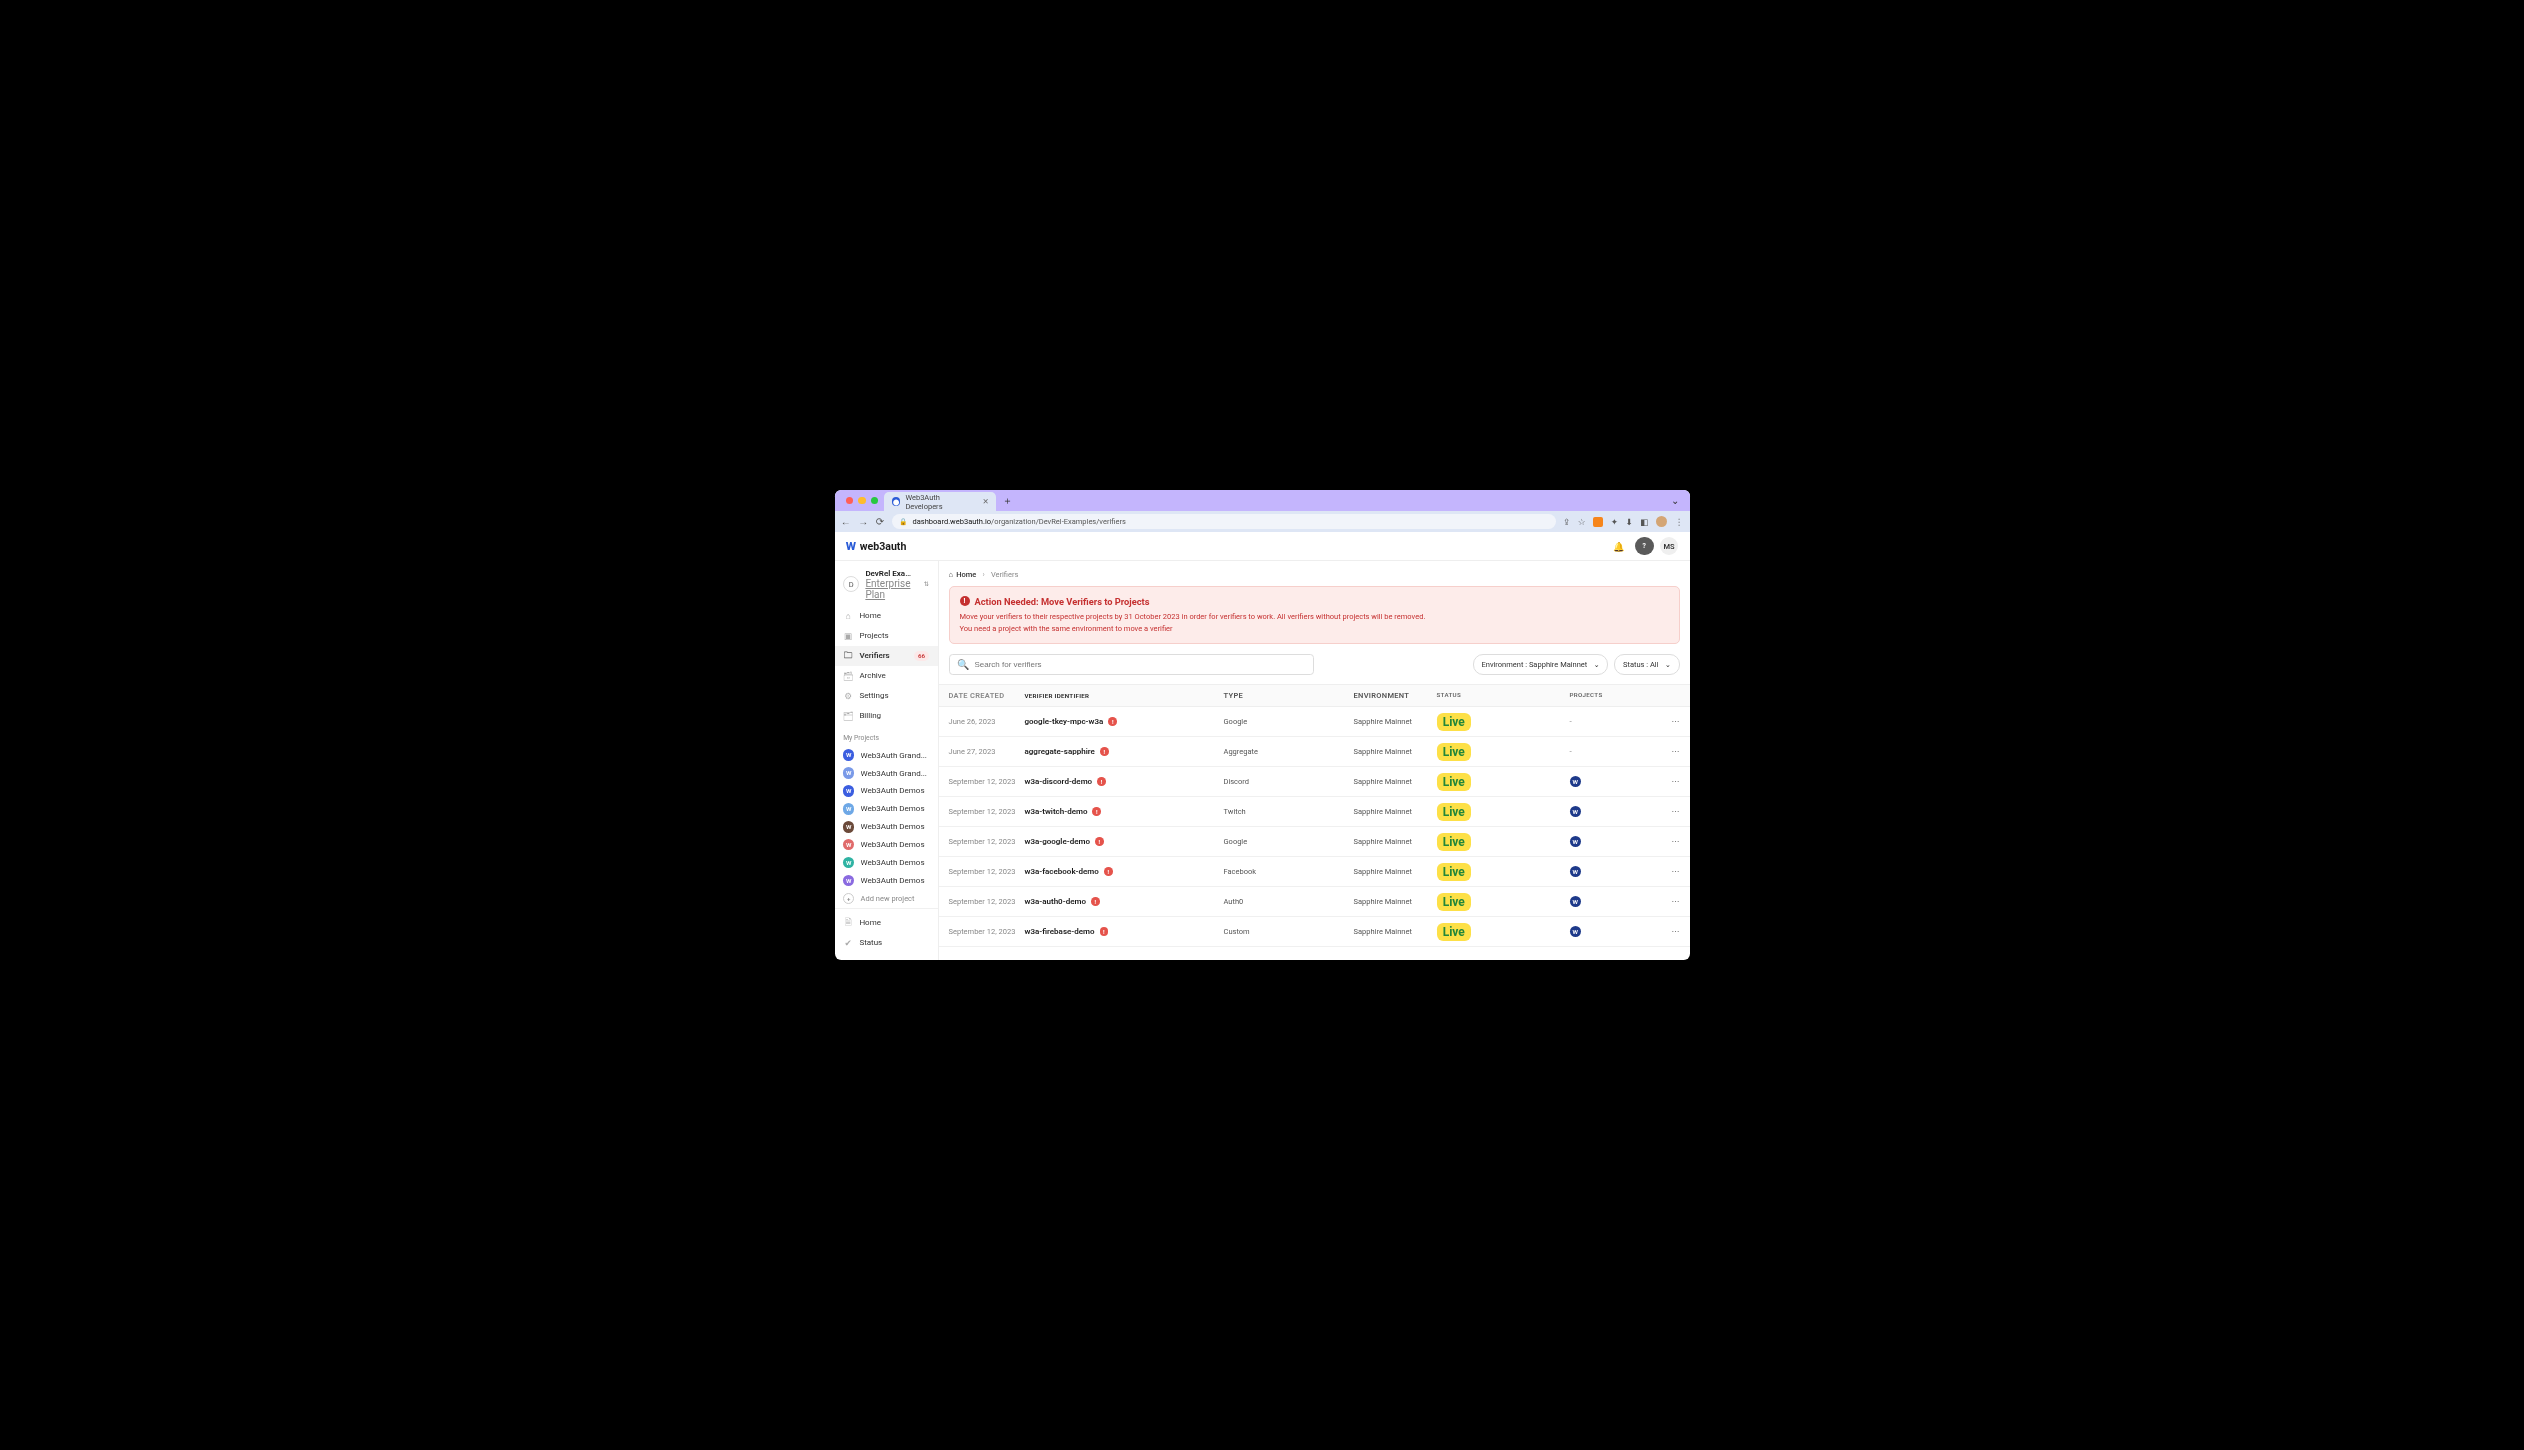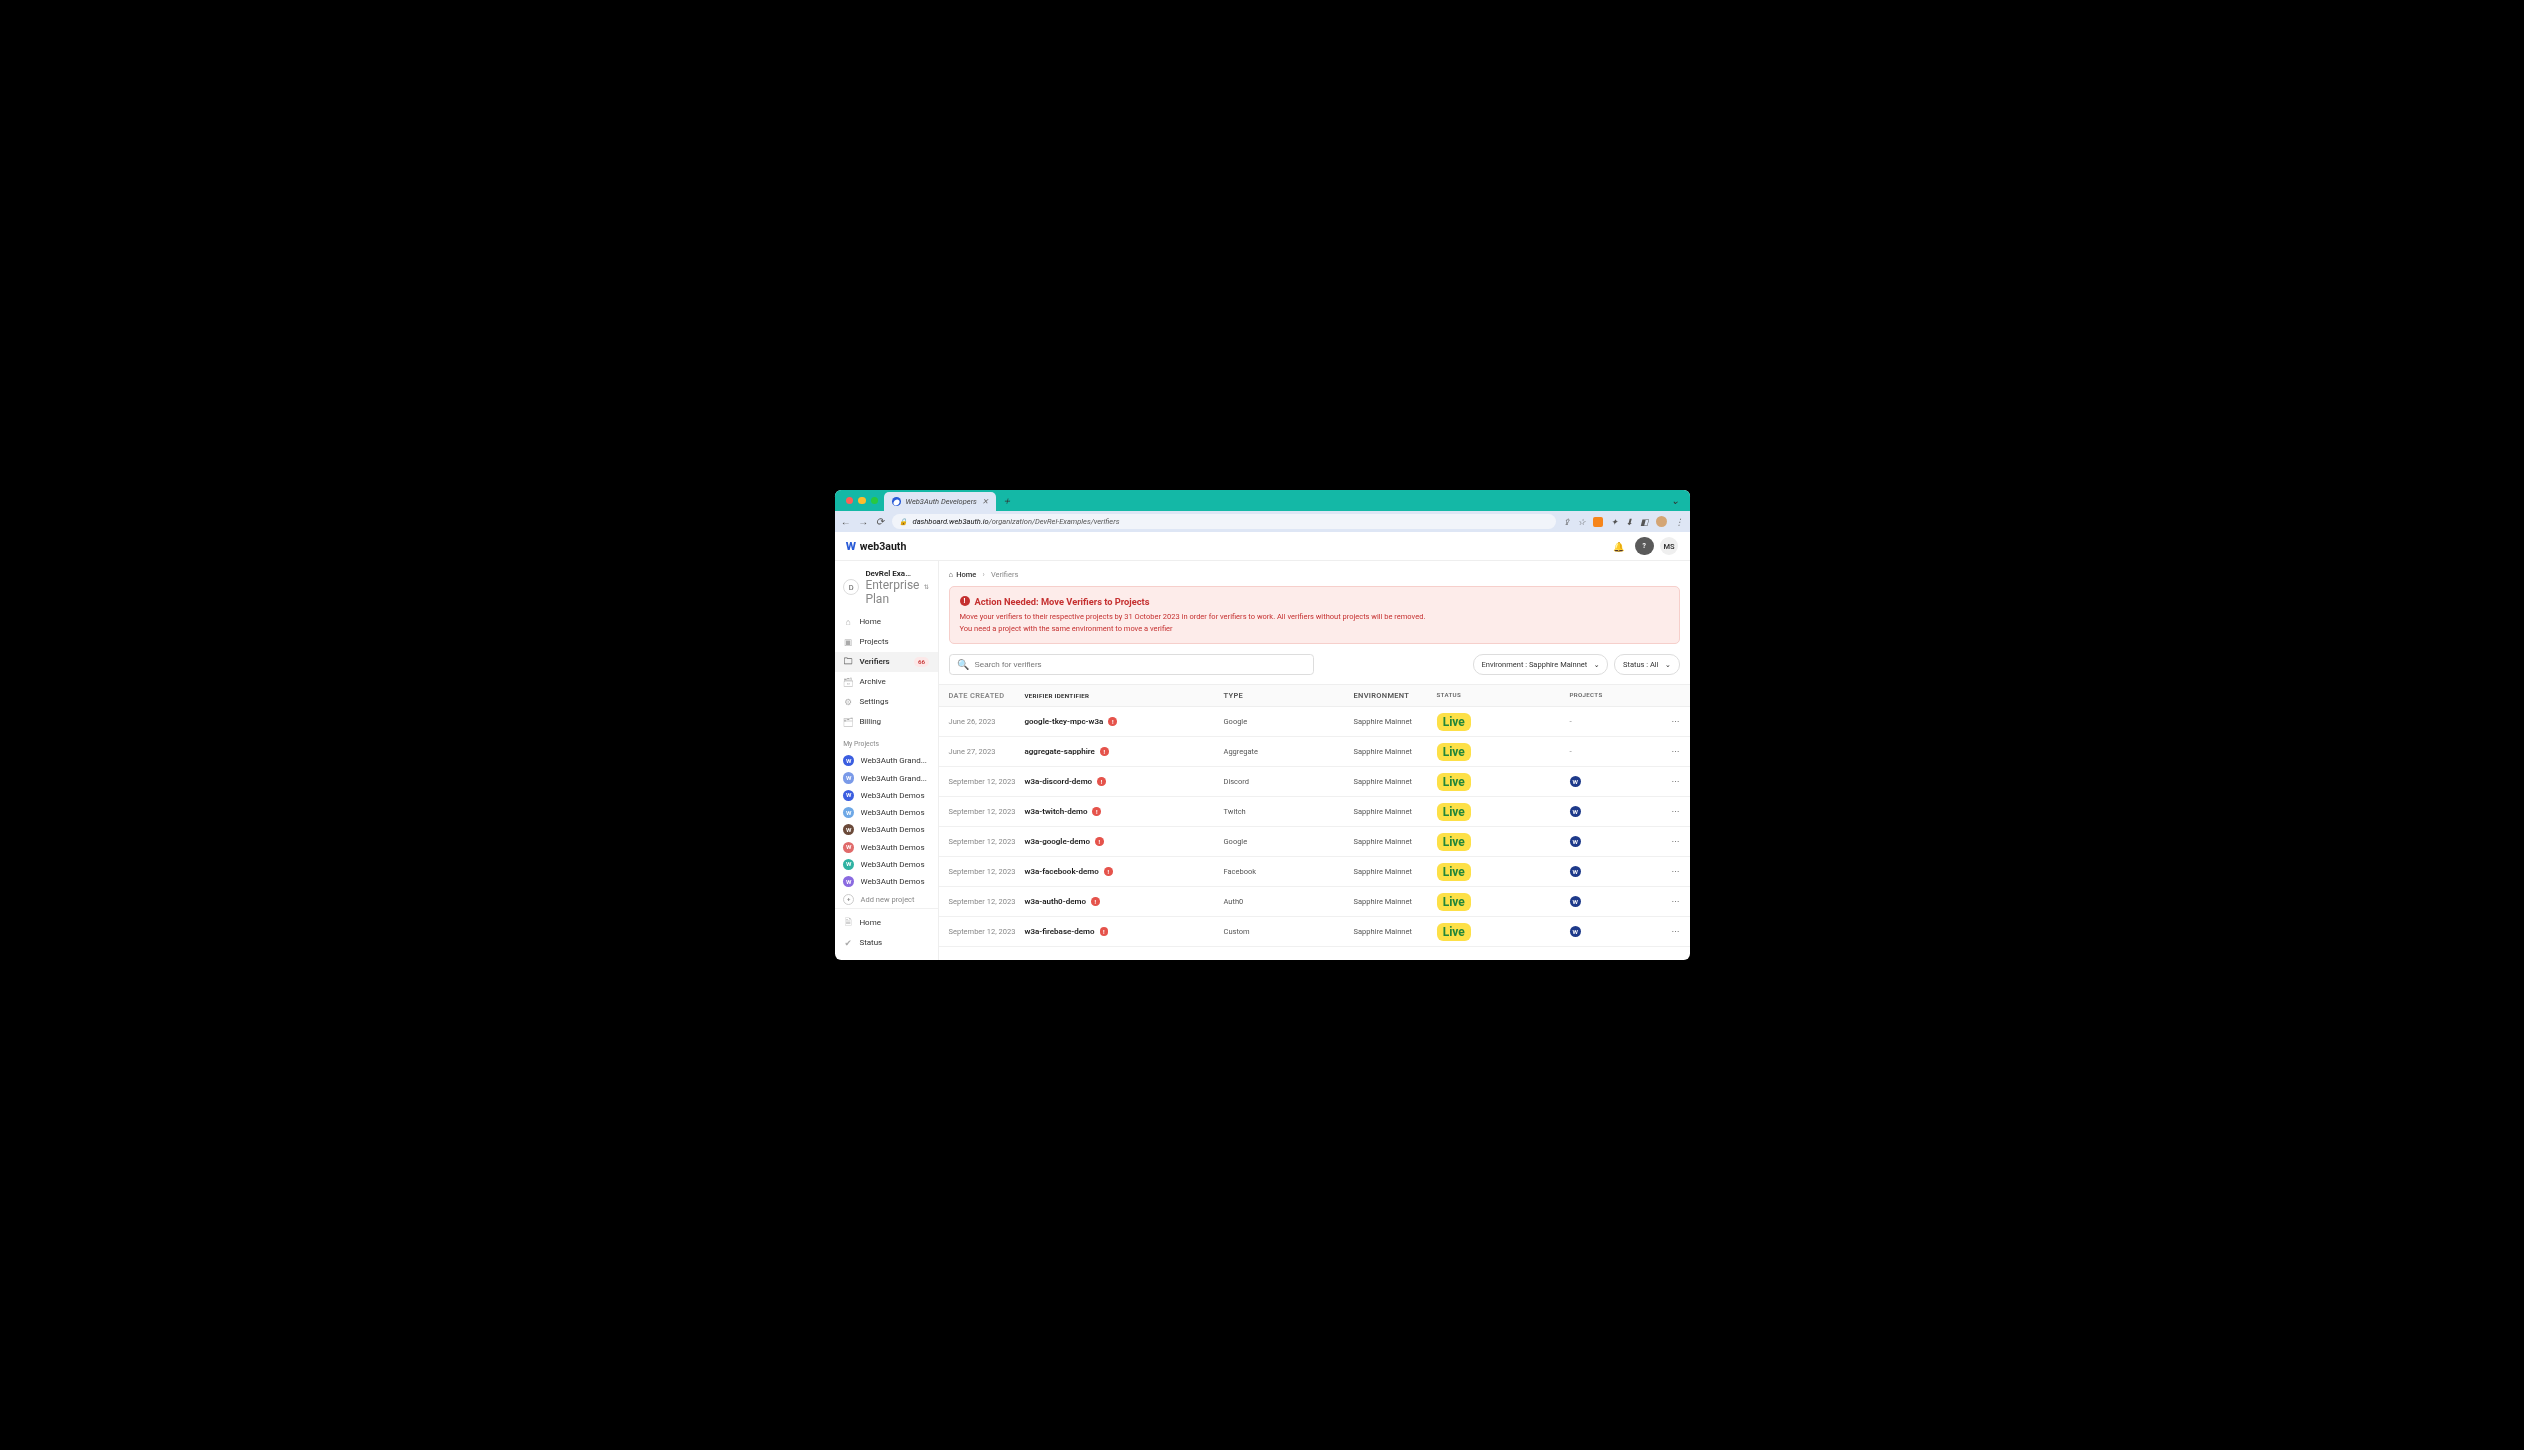--- a/index.html
+++ b/index.html
@@ -1,20 +1,20 @@
 <!DOCTYPE html>
 <html style="font-size:10px"><head>
 <meta charset="utf-8">
 <style>
 * { box-sizing: border-box; margin: 0; padding: 0; }
 body { font-family: -apple-system, BlinkMacSystemFont, "Segoe UI", Roboto, sans-serif; background: #000; display: flex; align-items: center; justify-content: center; min-height: 100vh; }
 .window { width: 855px; height: 470px; background: #fff; border-radius: 6.2px; overflow: hidden; display: flex; flex-direction: column; box-shadow: 0 12.4px 37px rgba(0,0,0,0.5); }
 
 
-.browser-top { background: #14b8a6; font-style: italic; }
+.browser-top { background: #c4b5fd; }
 .tab-bar { display: flex; align-items: center; height: 21px; padding: 0 5px; }
 .traffic { display: flex; gap: 5px; padding: 0 6.2px; }
 .traffic span { width: 7.5px; height: 7.5px; border-radius: 50%; }
 .t-close { background: #ff5f57; }
 .t-min { background: #febc2e; }
 .t-max { background: #28c840; }
 .tab { background: #dee6f5; height: 18.6px; border-radius: 5px 5px 0 0; margin-top: 2.5px; padding: 0 7.5px; display: flex; align-items: center; gap: 5px; font-size: 7.5px; color: #444; max-width: 112px; }
 .tab-favicon { width: 8.7px; height: 8.7px; border-radius: 50%; background: #2a5bd7; display: inline-flex; align-items: center; justify-content: center; color: #fff; font-size: 5.6px; font-weight: bold; }
 .tab-close { color: #666; cursor: pointer; }
 .tab-add { margin-left: 5px; color: #333; width: 12.4px; height: 12.4px; display: flex; align-items: center; justify-content: center; }
@@ -37,21 +37,21 @@
 .hdr-icon { width: 18.6px; height: 18.6px; display: flex; align-items: center; justify-content: center; border-radius: 50%; color: #333; cursor: pointer; font-size: 9.3px; }
 .hdr-help { background: #5a5a5a; color: #fff; font-size: 6.8px; font-weight: bold; }
 .hdr-avatar { background: #efefef; font-size: 7.5px; font-weight: 600; color: #333; }
 
 
 .app-body { flex: 1; display: flex; overflow: hidden; }
 .sidebar { width: 104px; border-right: 0.6px solid #eee; display: flex; flex-direction: column; padding: 7.5px 0; overflow: hidden; }
 .org-sel { padding: 0 8.7px 6.2px; display: flex; align-items: center; gap: 6.2px; }
 .org-badge { width: 16px; height: 16px; border-radius: 50%; border: 0.6px solid #ddd; display: flex; align-items: center; justify-content: center; font-size: 7.5px; color: #555; }
 .org-name { font-size: 8px; font-weight: 600; color: #1a1a1a; white-space: nowrap; overflow: hidden; text-overflow: ellipsis; }
-.org-plan { font-size: 12px; color: #888; }
+.org-plan { font-size: 10px; color: #888; text-decoration: underline; }
 .org-chev { margin-left: auto; color: #888; font-size: 6.2px; }
 
 .nav { display: flex; flex-direction: column; }
 .nav-item { display: flex; align-items: center; height: 20px; padding: 0 8.7px; gap: 6.2px; font-size: 8px; color: #333; cursor: pointer; }
 .nav-item.active { background: #f3f3f3; font-weight: 600; }
 .nav-icon { color: #aaa; font-size: 8.7px; width: 10px; display: inline-flex; justify-content: center; }
 .nav-item.active .nav-icon { color: #666; }
 .nav-badge { margin-left: auto; background: #fce8e8; color: #c53030; font-size: 6.2px; padding: 1.2px 3.7px; border-radius: 5px; font-weight: 600; }
 
 .side-label { font-size: 6.8px; color: #888; padding: 8.7px 8.7px 3.7px; }

